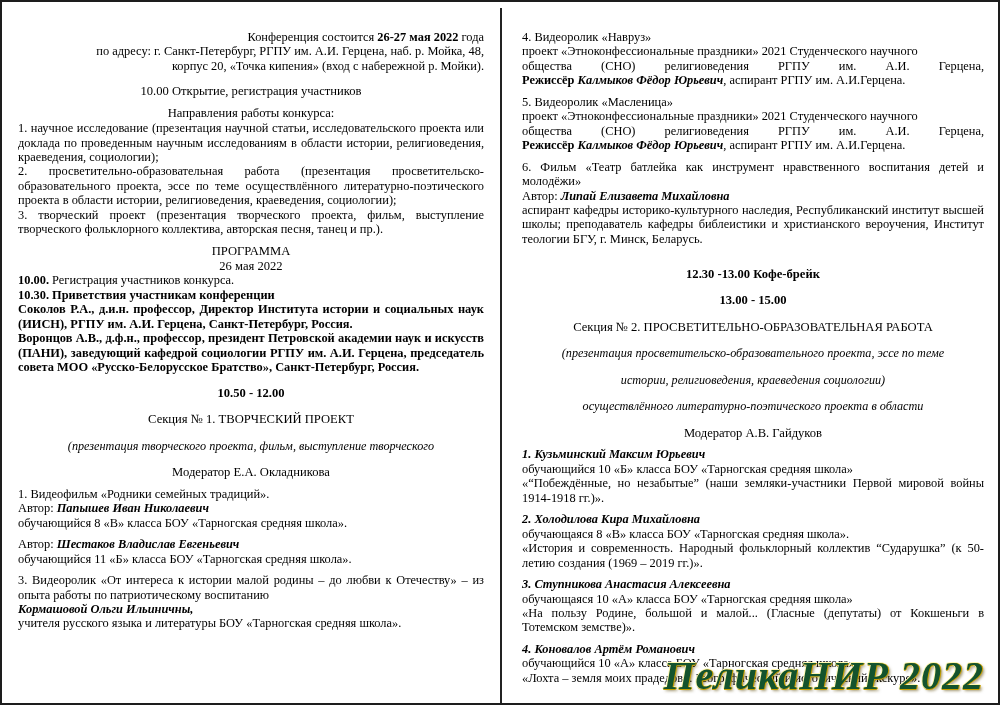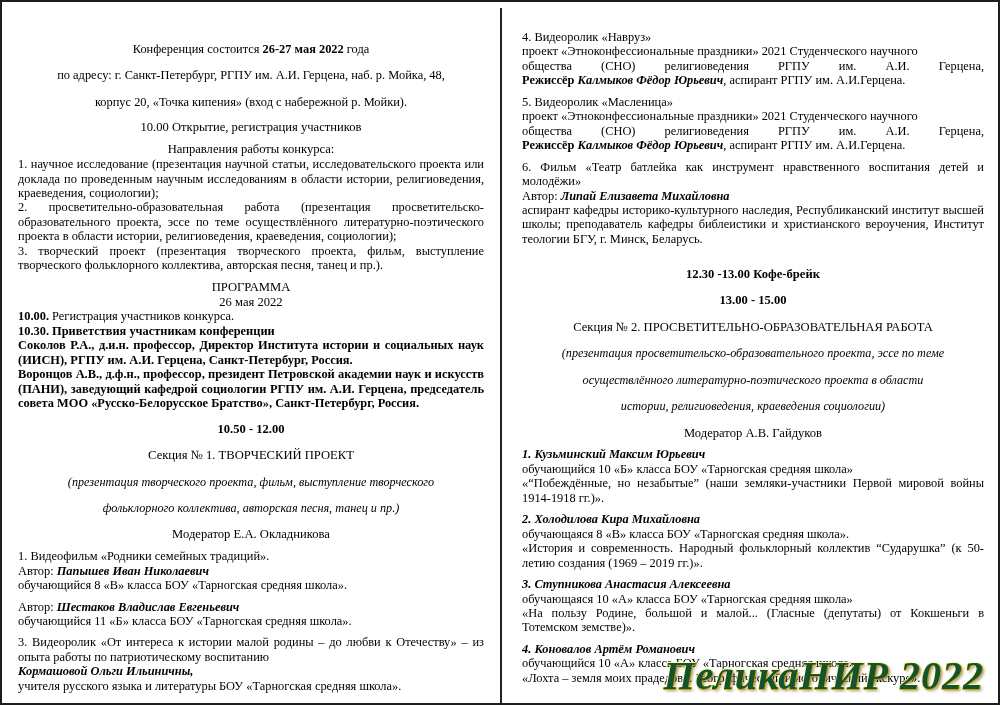--- a/index.html
+++ b/index.html
@@ -39,21 +39,21 @@
     padding-right: 14px;
   }
   
   .p {
     font-size: 12.4px;
     line-height: 1.165;
     margin: 0;
     text-align: justify;
     hyphens: none;
   }
-  .ctr { text-align: center; margin-top: 12px; }
+  .ctr { text-align: right; }
   .b  { font-weight: bold; }
   .bi { font-weight: bold; font-style: italic; }
   .gap-s  { height: 7px; }
   .gap-m  { height: 11px; }
   .gap-xl { height: 21px; }
   .heading-ctr {
     font-size: 12.6px;
     line-height: 1.18;
     text-align: center;
     font-weight: normal;
@@ -158,21 +158,20 @@
       </p>
 
       <div class="gap-m"></div>
 
       <p class="time-ctr">10.50 - 12.00</p>
 
       <div class="gap-m"></div>
 
       <p class="heading-ctr">Секция № 1. ТВОРЧЕСКИЙ ПРОЕКТ</p>
       <p class="sub-ital">(презентация творческого проекта, фильм, выступление творческого</p>
-      <p class="sub-ital">фольклорного коллектива, авторская песня, танец и пр.)</p>
       <p class="heading-ctr">Модератор Е.А. Окладникова</p>
 
       <div class="gap-s"></div>
 
       <div class="item">
         <p class="entry-title">1. Видеофильм «Родники семейных традиций».</p>
         <p class="entry-line">
           <span>Автор: </span><span class="bi">Папышев Иван Николаевич</span>
         </p>
         <p class="entry-line">обучающийся 8 «В» класса БОУ «Тарногская средняя школа».</p>
@@ -236,22 +235,22 @@
       <p class="time-ctr">12.30 -13.00 Кофе-брейк</p>
 
       <div class="gap-m"></div>
 
       <p class="time-ctr">13.00 - 15.00</p>
 
       <div class="gap-m"></div>
 
       <p class="heading-ctr">Секция № 2. ПРОСВЕТИТЕЛЬНО-ОБРАЗОВАТЕЛЬНАЯ РАБОТА</p>
       <p class="sub-ital">(презентация просветительско-образовательного проекта, эссе по теме</p>
+      <p class="sub-ital">истории, религиоведения, краеведения социологии)</p>
       <p class="sub-ital">осуществлённого литературно-поэтического проекта в области</p>
-      <p class="sub-ital">истории, религиоведения, краеведения социологии)</p>
       <p class="heading-ctr">Модератор А.В. Гайдуков</p>
 
       <div class="gap-s"></div>
 
       <div class="item">
         <p class="entry-line bi">1. Кузьминский Максим Юрьевич</p>
         <p class="entry-line">обучающийся 10 «Б» класса БОУ «Тарногская средняя школа»</p>
         <p class="entry-title">«“Побеждённые, но незабытые” (наши земляки-участники Первой мировой войны 1914-1918 гг.)».</p>
       </div>
 

